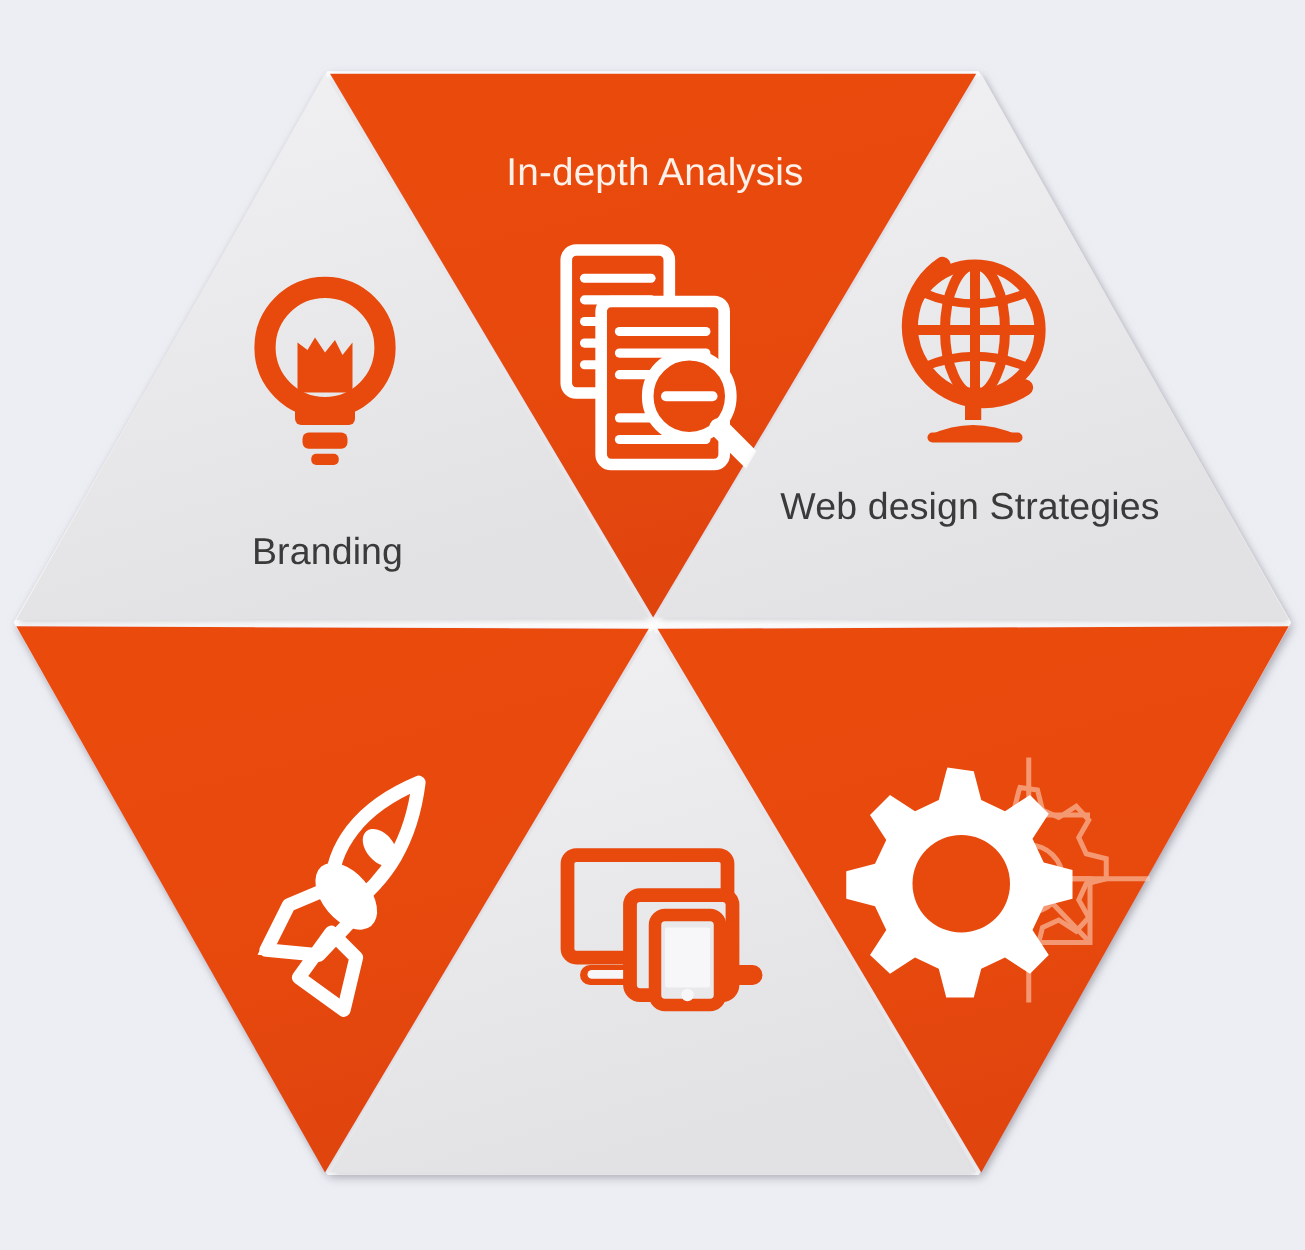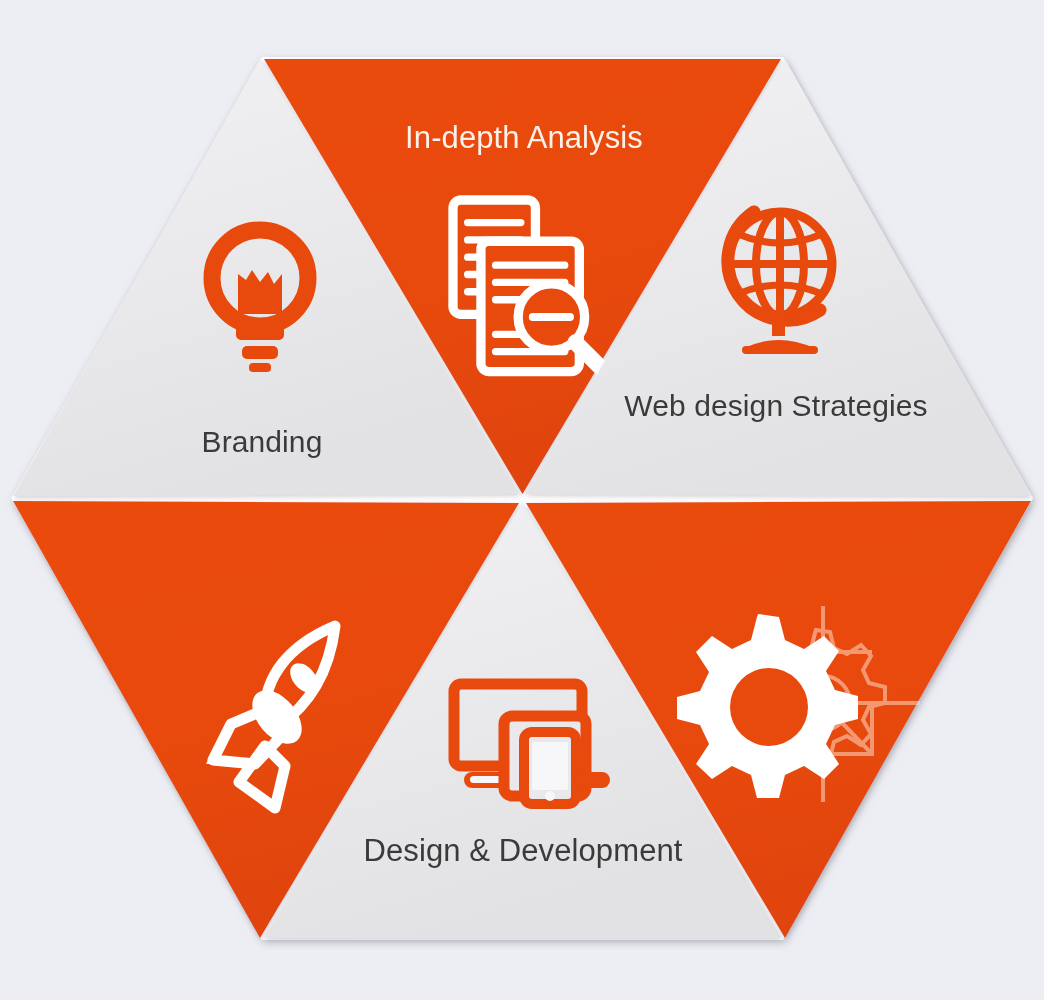--- a/index.html
+++ b/index.html
@@ -177,16 +177,15 @@
 
   </svg>
 
   <div class="seg-label label-light" style="left:324px; top:120px; width:400px; font-size:31px;">In-depth Analysis</div>
 
   <div class="seg-label label-dark" style="left:102px; top:389px; width:320px; font-size:30px;margin-top:36px;">Branding</div>
 
   <div class="seg-label label-dark" style="left:593px; top:389px; width:366px; font-size:30px;">Web design Strategies</div>
 
 
-  <div class="seg-label label-dark" style="left:333px; top:833px; width:380px; font-size:31px;">Design &amp; Development</div>
 
 
 </div>
 
 </body></html>

